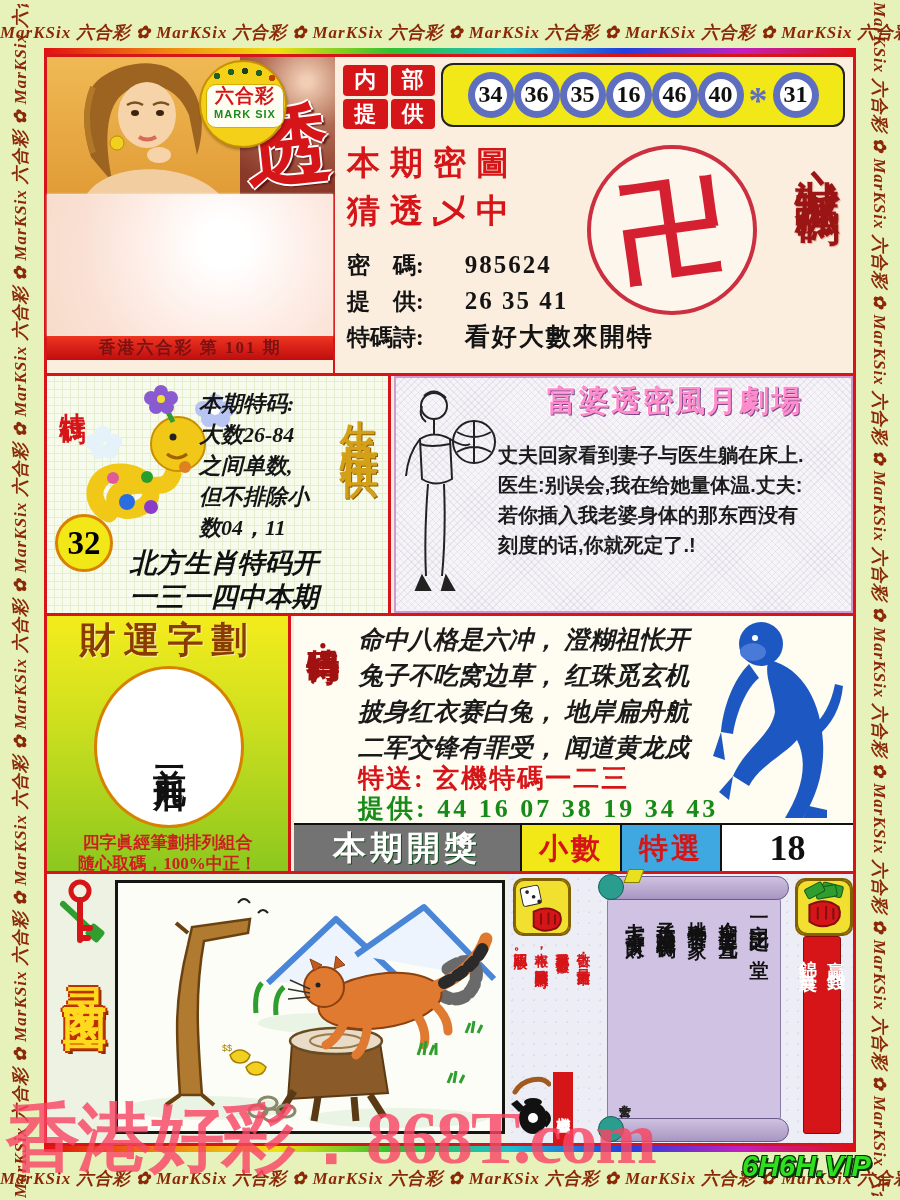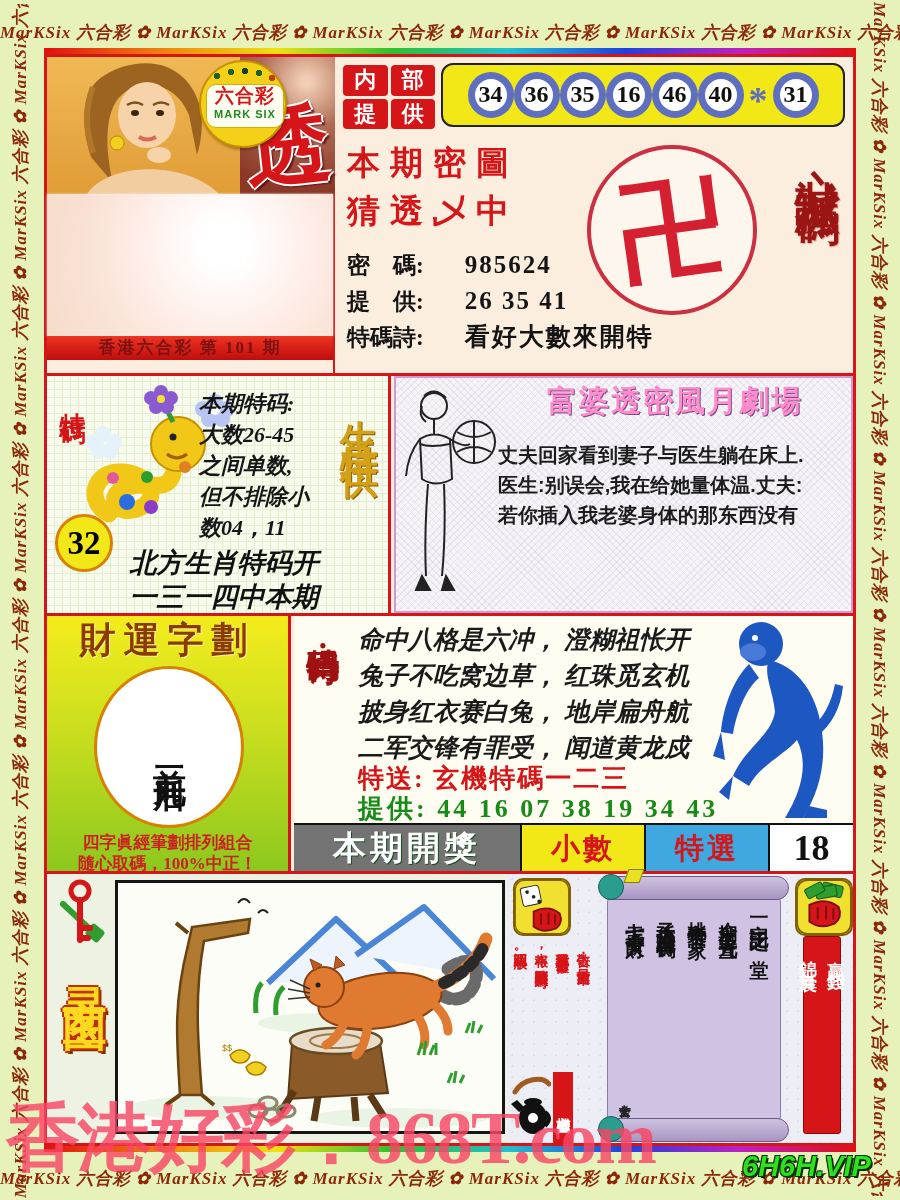--- a/index.html
+++ b/index.html
@@ -113,21 +113,21 @@
                 font:bold 17px/21px "Liberation Serif",serif;color:#cc2020}
   .poem{position:absolute;left:247px;top:0;width:559px;height:100%;background:#fffdf2}
   .poem-side{left:6px;top:6px;height:200px;font:bold 33px "Liberation Serif",serif;color:#a01212;letter-spacing:2px}
   .poem-lines{left:64px;top:6px;width:358px;font:bold 25px/36px "Liberation Serif",serif;color:#1a1a1a;font-style:italic}
   .poem-special{left:64px;top:150px;font:bold 26px/1 "Liberation Serif",serif;color:#d61518;letter-spacing:2px}
   .poem-provide{left:64px;top:180px;font:bold 26px/1 "Liberation Serif",serif;color:#178a17;letter-spacing:3px}
   .result-bar{position:absolute;left:0;bottom:0;width:100%;height:48px;display:flex;border-top:2px solid #111}
   .rb-title{width:226px;background:#737373;color:#fff;font:bold 33px/46px "Liberation Sans",sans-serif;
             text-align:center;letter-spacing:4px;text-shadow:1px 1px 0 #14501f}
   .rb-cells{display:flex}
-  .rb-cells div{width:124px;font:bold 29px/46px "Liberation Serif",serif;text-align:center;letter-spacing:3px;
+  .rb-cells div{width:100px;font:bold 29px/46px "Liberation Serif",serif;text-align:center;letter-spacing:3px;
                 border-left:2px solid #111}
   .rb-num{flex:1;background:#fff;color:#101010;font:bold 36px/46px "Liberation Serif",serif;
           text-align:center;border-left:2px solid #111}
 
   
   .secD{position:absolute;left:0;top:814px;width:806px;height:272px;border-top:3px solid #d61518;
         background:#edf2e2}
   .t-strip{position:absolute;left:0;top:0;width:66px;height:100%}
   .t-title{left:8px;top:78px;height:190px;font:bold 44px "Liberation Serif",serif;color:#ffd91e;letter-spacing:12px;
            text-shadow:2px 0 0 #c03000,-2px 0 0 #c03000,0 2px 0 #c03000,0 -2px 0 #c03000,3px 3px 0 #803000}
@@ -291,21 +291,21 @@
               <circle cx="29" cy="69" r="8"></circle>
             </g>
           <circle cx="46" cy="120" r="8" fill="#2a6de0"></circle>
             <circle cx="70" cy="125" r="7" fill="#8a3cc8"></circle>
           <circle cx="32" cy="96" r="6" fill="#e05a9a"></circle>
             <circle cx="66" cy="95" r="6" fill="#2a9d2a"></circle>
           <circle cx="104" cy="85" r="6" fill="#e08020"></circle>
         </svg>
         <div class="abs zo-lines">
             <div>本期特码:</div>
-            <div>大数26-45</div>
+            <div>大数26-84</div>
             <div>之间单数,</div>
             <div>但不排除小</div>
             <div>数04，11</div>
           </div>
         <div class="abs zo-bottom">
             <div>北方生肖特码开</div>
             <div>一三一四中本期</div>
           </div>
         <div class="abs zo-side vtext">生肖特供</div>
       </div>
@@ -322,20 +322,21 @@
             <path d="M28,100 Q24,150 26,192 M44,100 Q46,150 42,192"></path>
             <path d="M22,192 l-6,14 l14,0 Z M46,192 l-4,14 l12,0 Z" fill="#222"></path>
             <path d="M20,60 Q30,64 50,60"></path>
           </g>
         </svg>
         <div class="abs joke-title">富婆透密風月劇場</div>
         <div class="abs joke-lines">
             <div>丈夫回家看到妻子与医生躺在床上.</div>
             <div>医生:别误会,我在给她量体温.丈夫:</div>
             <div>若你插入我老婆身体的那东西没有</div>
+            <div>刻度的话,你就死定了.!</div>
           </div>
       </div>
     </div>
 
     <div class="secC">
       <div class="fortune">
         <div class="abs fortune-title">財運字劃</div>
         <div class="abs oval">
           <span class="vtext">三前九后</span>
         </div>

